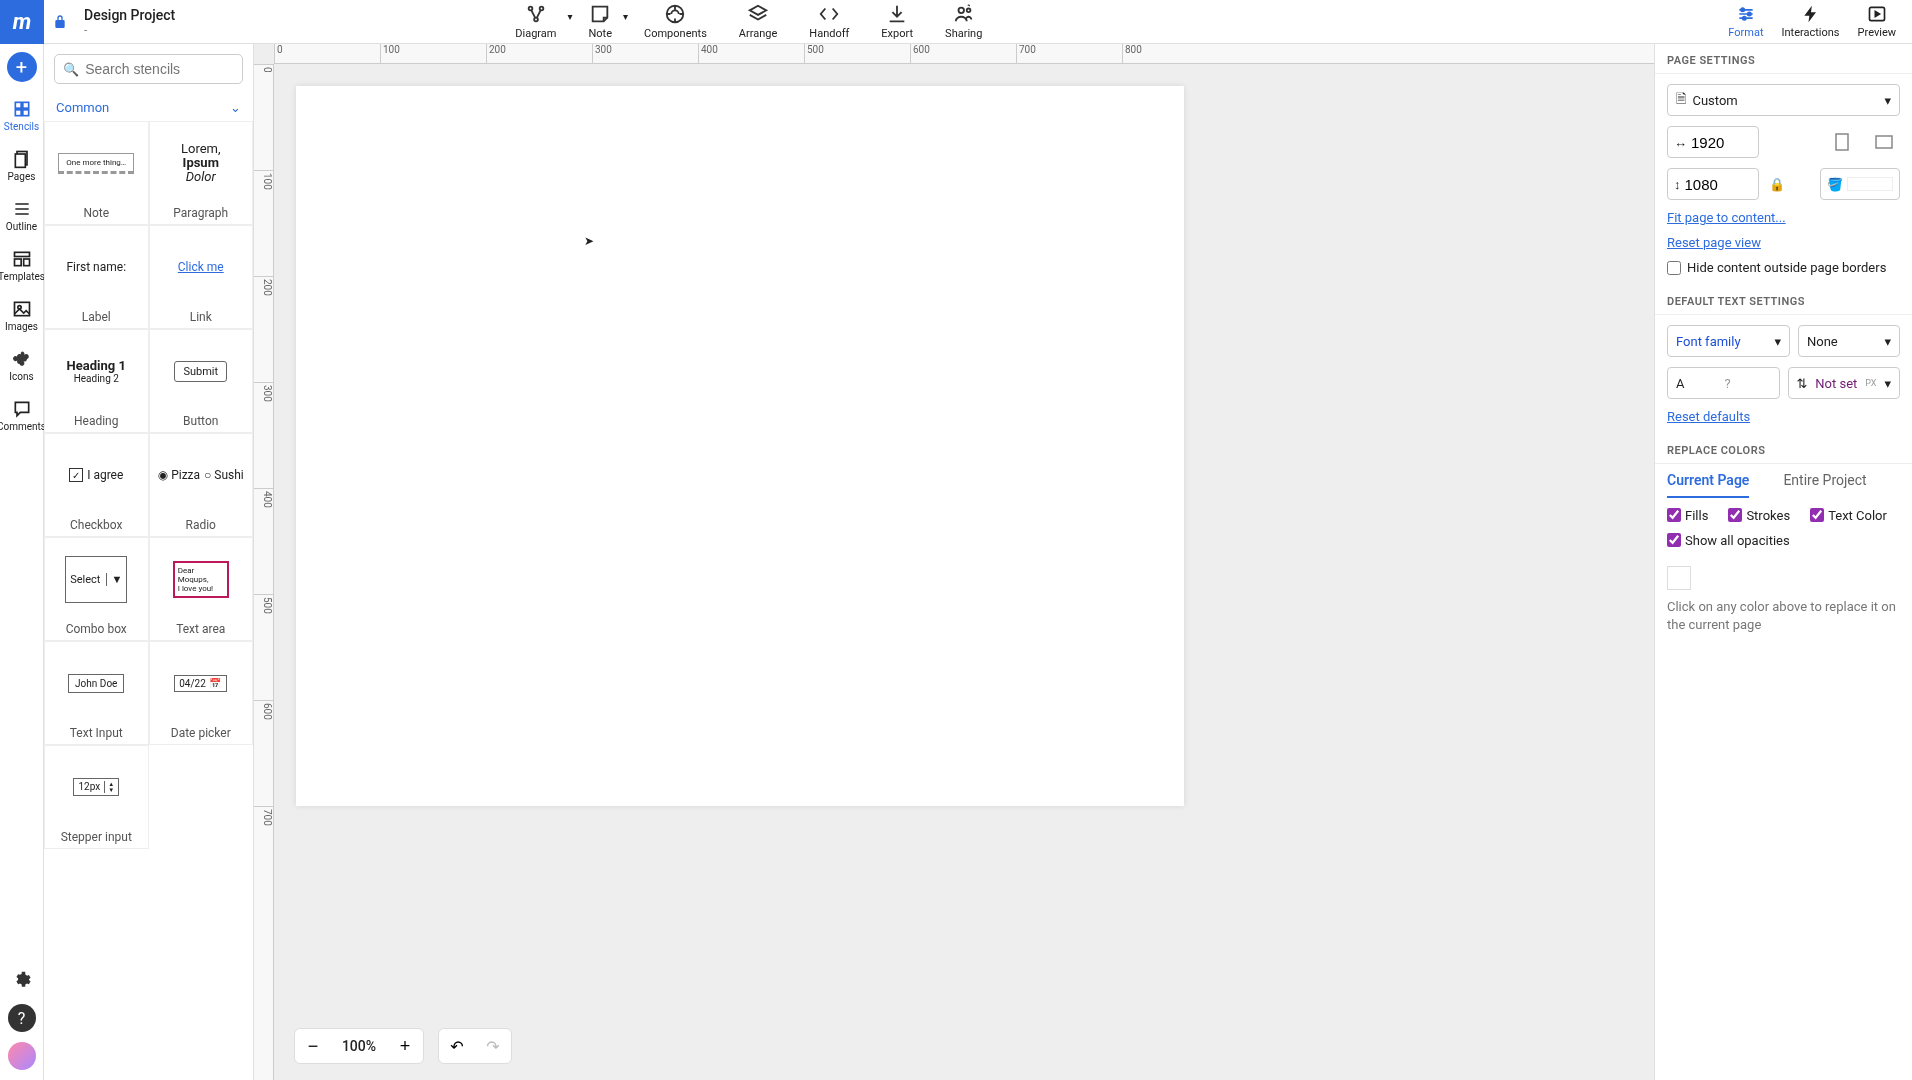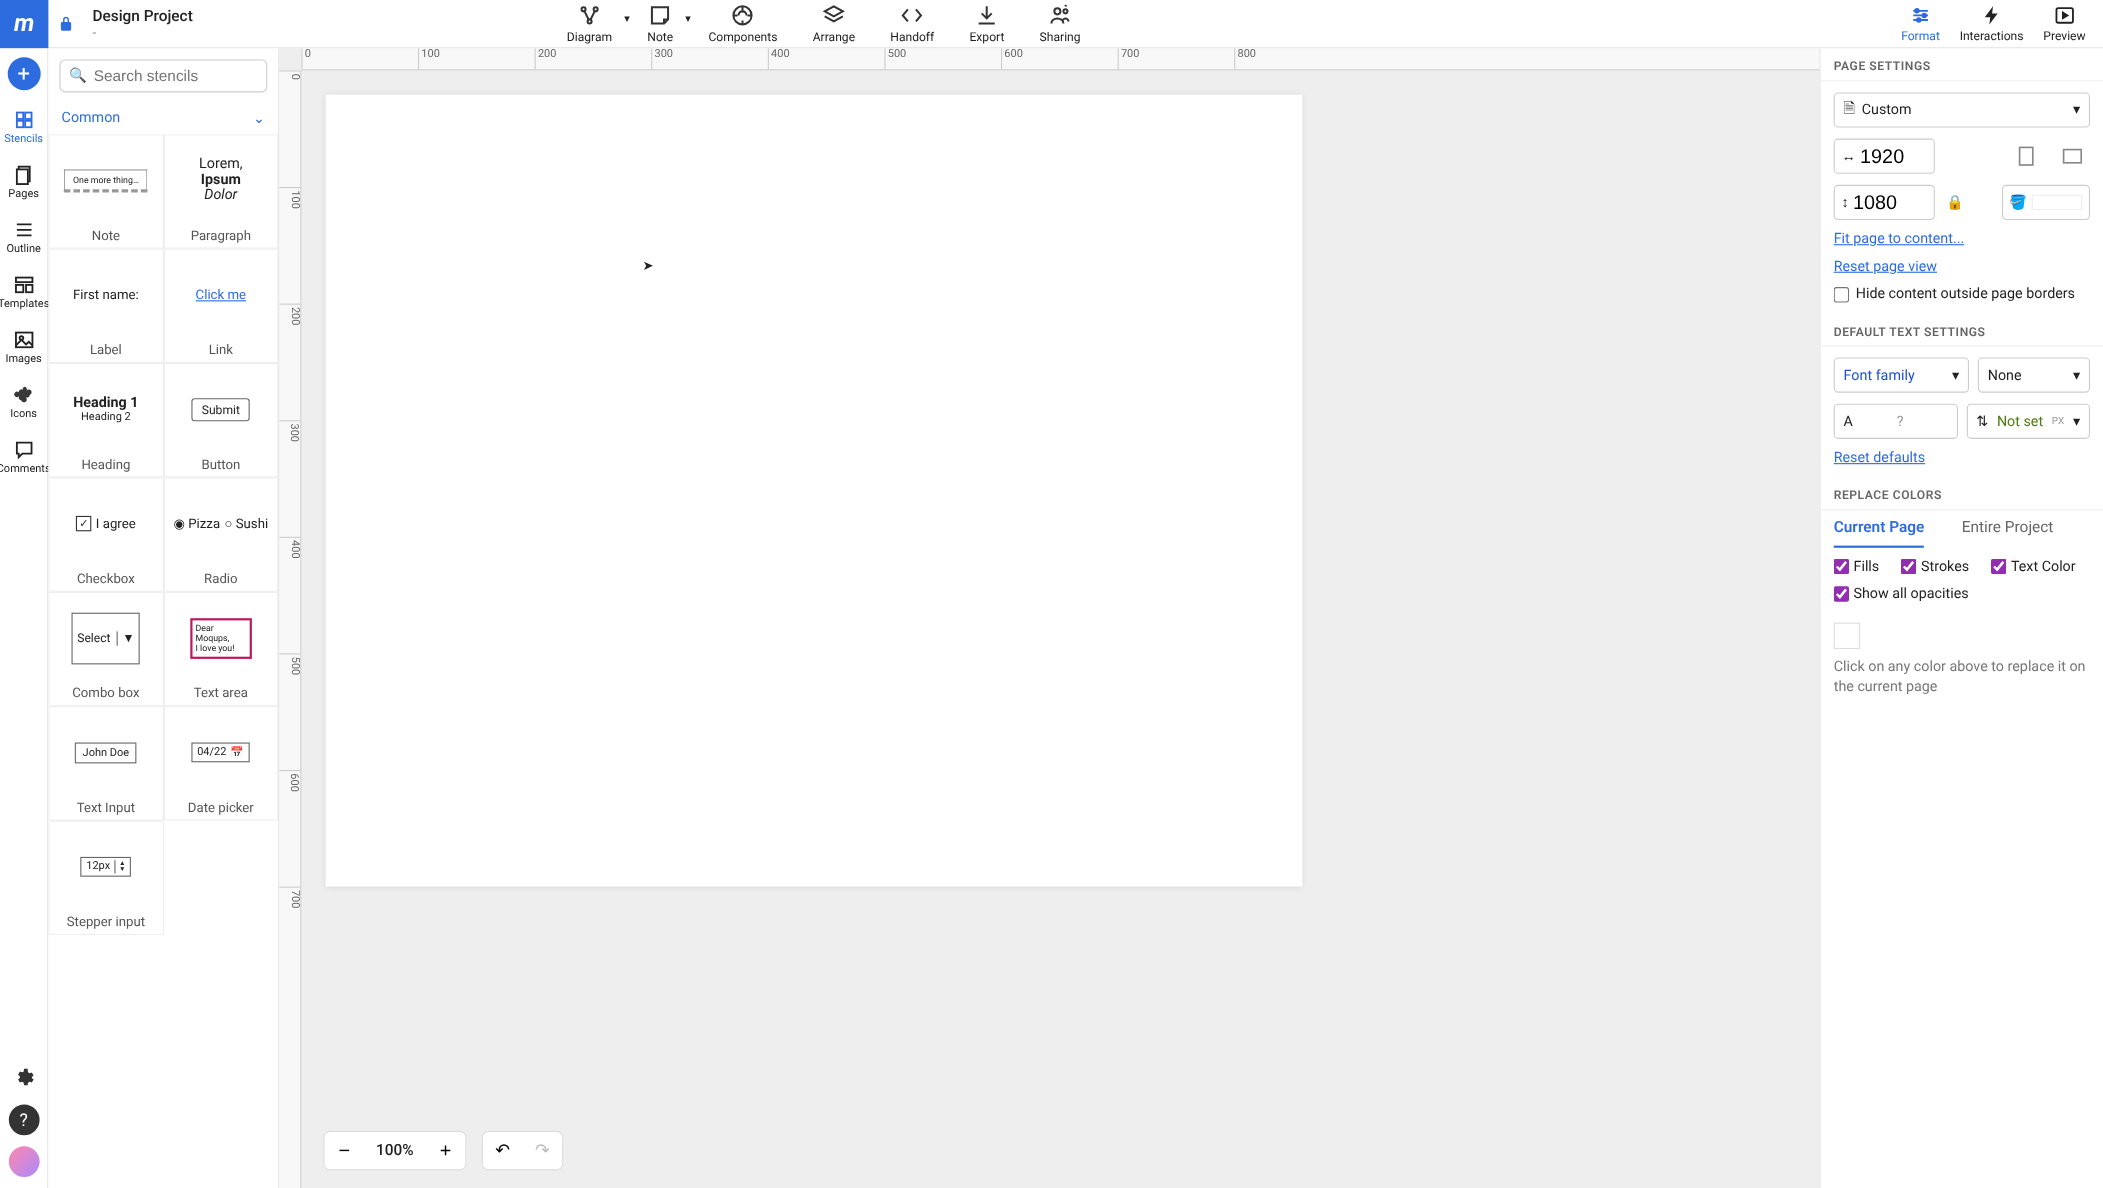--- a/index.html
+++ b/index.html
@@ -47,21 +47,21 @@
 .zoom-ctrl .val{width:56px;text-align:center;font-size:14px;font-weight:500}
 .undo-ctrl{display:flex;align-items:center;background:#fff;border:1px solid #ddd;border-radius:6px;height:36px}
 .undo-ctrl button{width:36px;height:36px;border:none;background:none;font-size:16px;cursor:pointer}
 .undo-ctrl button:last-child{color:#bbb}
 .right-panel{width:258px;background:#fff;border-left:1px solid #e0e0e0;overflow-y:auto;font-size:13px}
 .sect-hdr{padding:10px 12px 6px;font-size:11px;letter-spacing:.5px;color:#666;font-weight:600;border-bottom:1px solid #eee}
 .sect-body{padding:10px 12px;display:flex;flex-direction:column;gap:10px}
 .selectbox{border:1px solid #ccc;border-radius:4px;height:32px;display:flex;align-items:center;padding:0 8px;justify-content:space-between;cursor:pointer}
 .dim-row{display:flex;gap:10px;align-items:center}
 .dim-input{border:1px solid #ccc;border-radius:4px;height:32px;display:flex;align-items:center;padding:0 6px;gap:4px;width:92px}
-.dim-input input{border:none;width:56px;font-size:18px;outline:none}
+.dim-input input{border:none;width:56px;font-size:15px;outline:none}
 .orient-btn{width:32px;height:32px;border:1px solid transparent;border-radius:4px;display:flex;align-items:center;justify-content:center;cursor:pointer}
 .link-txt{color:#2d6cdf;text-decoration:underline;cursor:pointer}
 .chk-row{display:flex;align-items:center;gap:6px}
 .chk-row input{width:14px;height:14px}
 .font-row{display:flex;gap:8px}
 .font-row .selectbox:first-child{flex:1}
 .font-row .selectbox:last-child{width:102px}
 .tabs{display:flex;padding:0 12px;gap:34px;font-size:14px}
 .tabs .tab{padding:8px 0;cursor:pointer;color:#666}
 .tabs .tab.active{color:#2d6cdf;font-weight:600;border-bottom:2px solid #2d6cdf}
@@ -437,21 +437,21 @@
             <span>▾</span>
           </div>
       </div>
       <div class="font-row">
         <div class="selectbox" style="flex:1">
             <span>A</span>
             <span style="flex:1;text-align:center;color:#999">?</span>
           </div>
         <div class="selectbox" style="flex:1">
             <span>⇅</span>
-            <span style="color:#4d7c0f">Not set</span>
+            <span style="color:#701a75">Not set</span>
             <span style="font-size:9px;color:#999">PX</span>
             <span>▾</span>
           </div>
       </div>
       <span class="link-txt">Reset defaults</span>
     </div>
 
     <div class="sect-hdr">REPLACE COLORS</div>
     <div class="tabs">
       <div class="tab active">Current Page</div>

